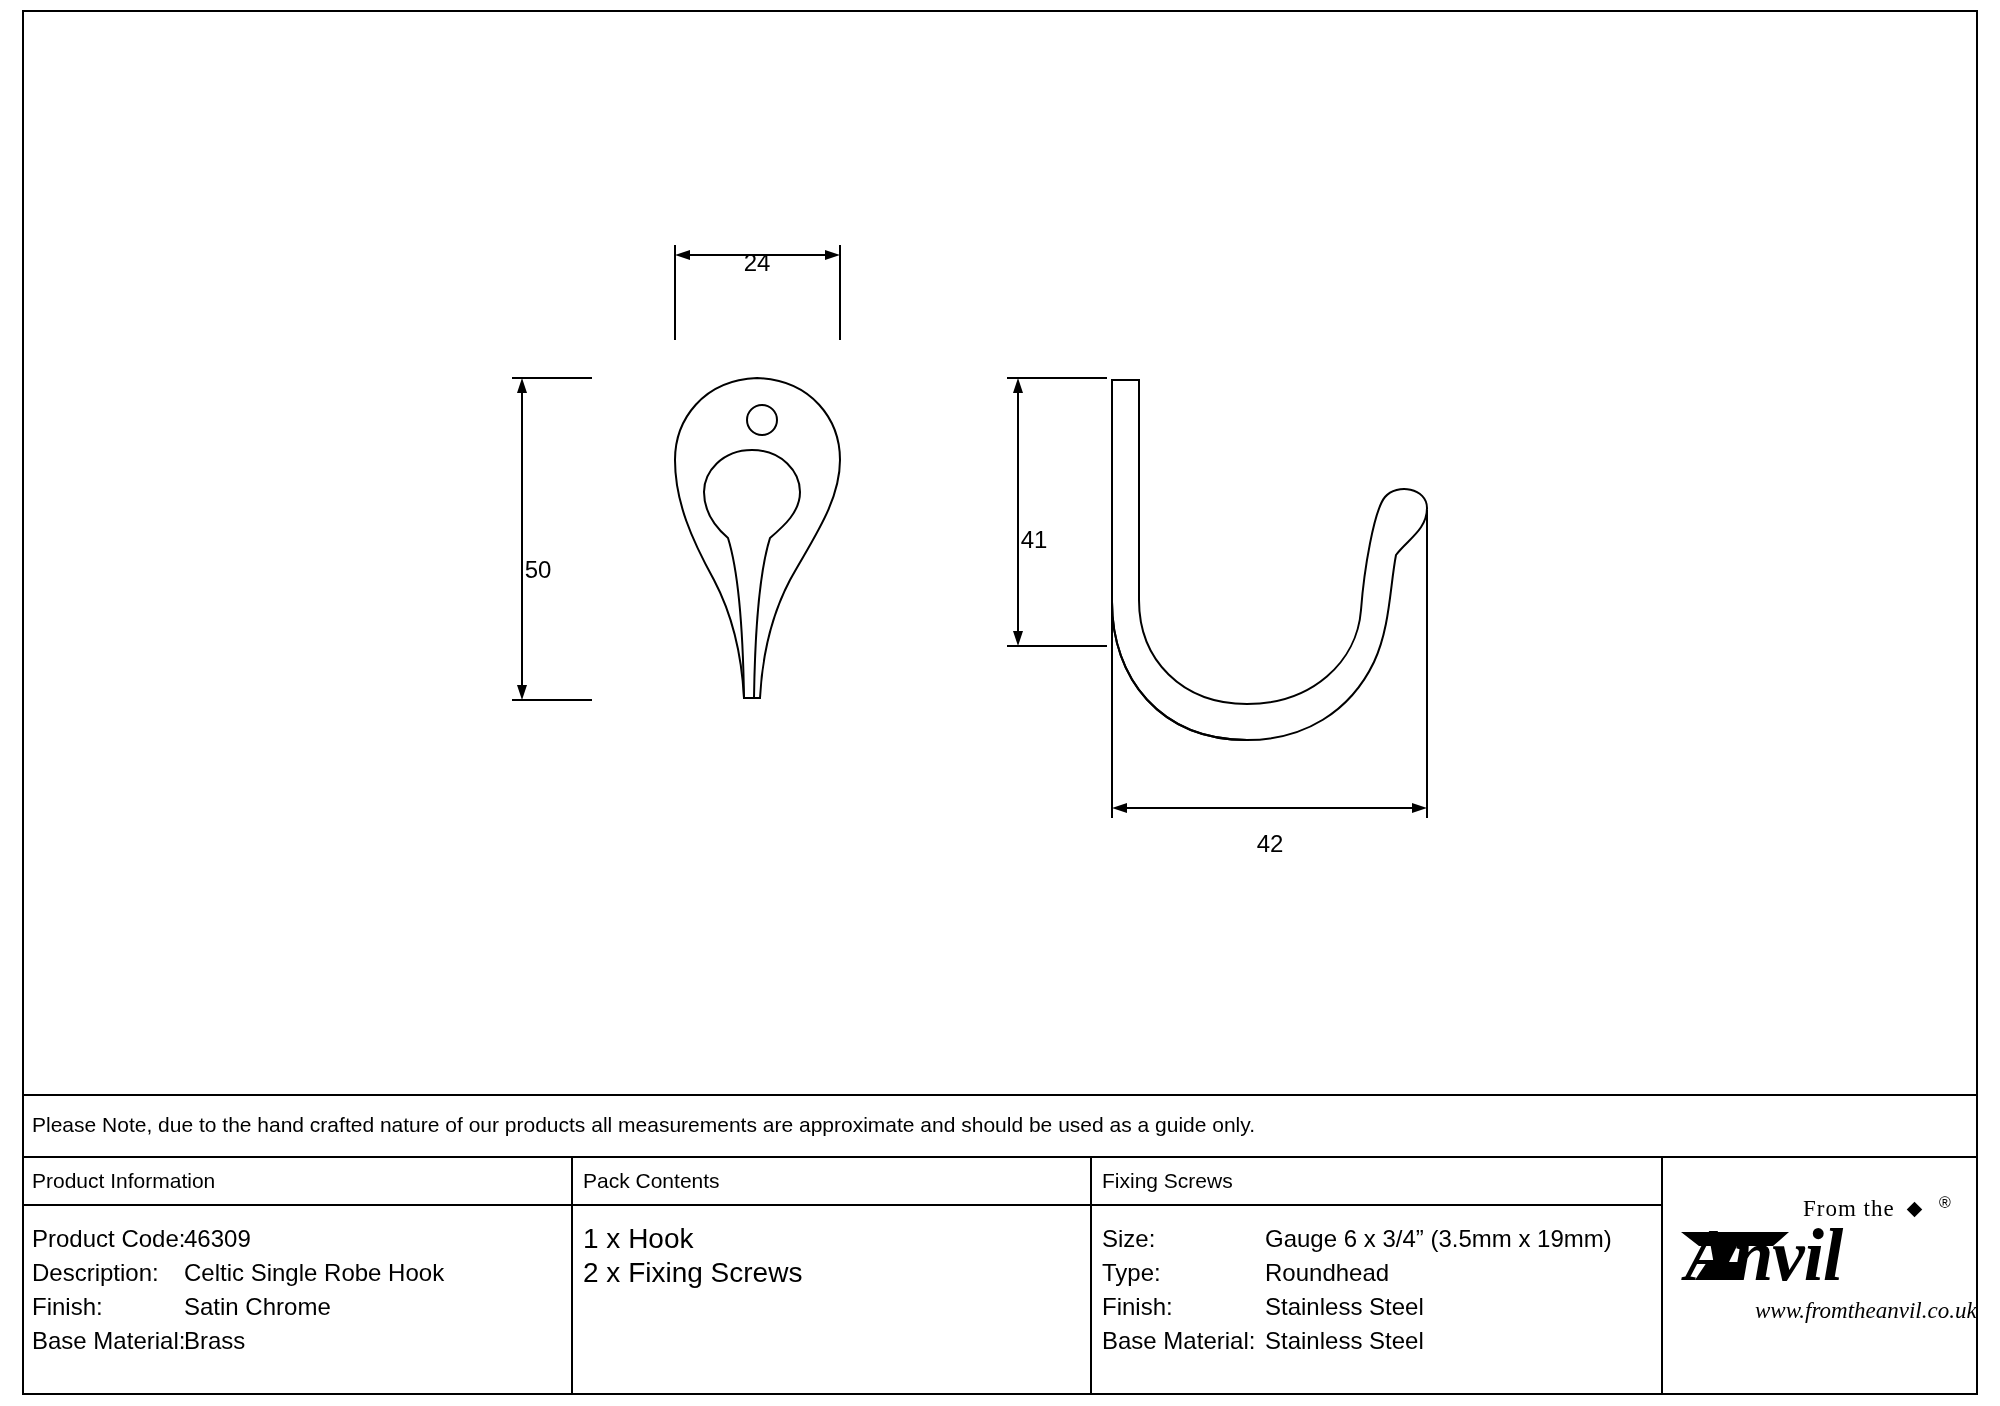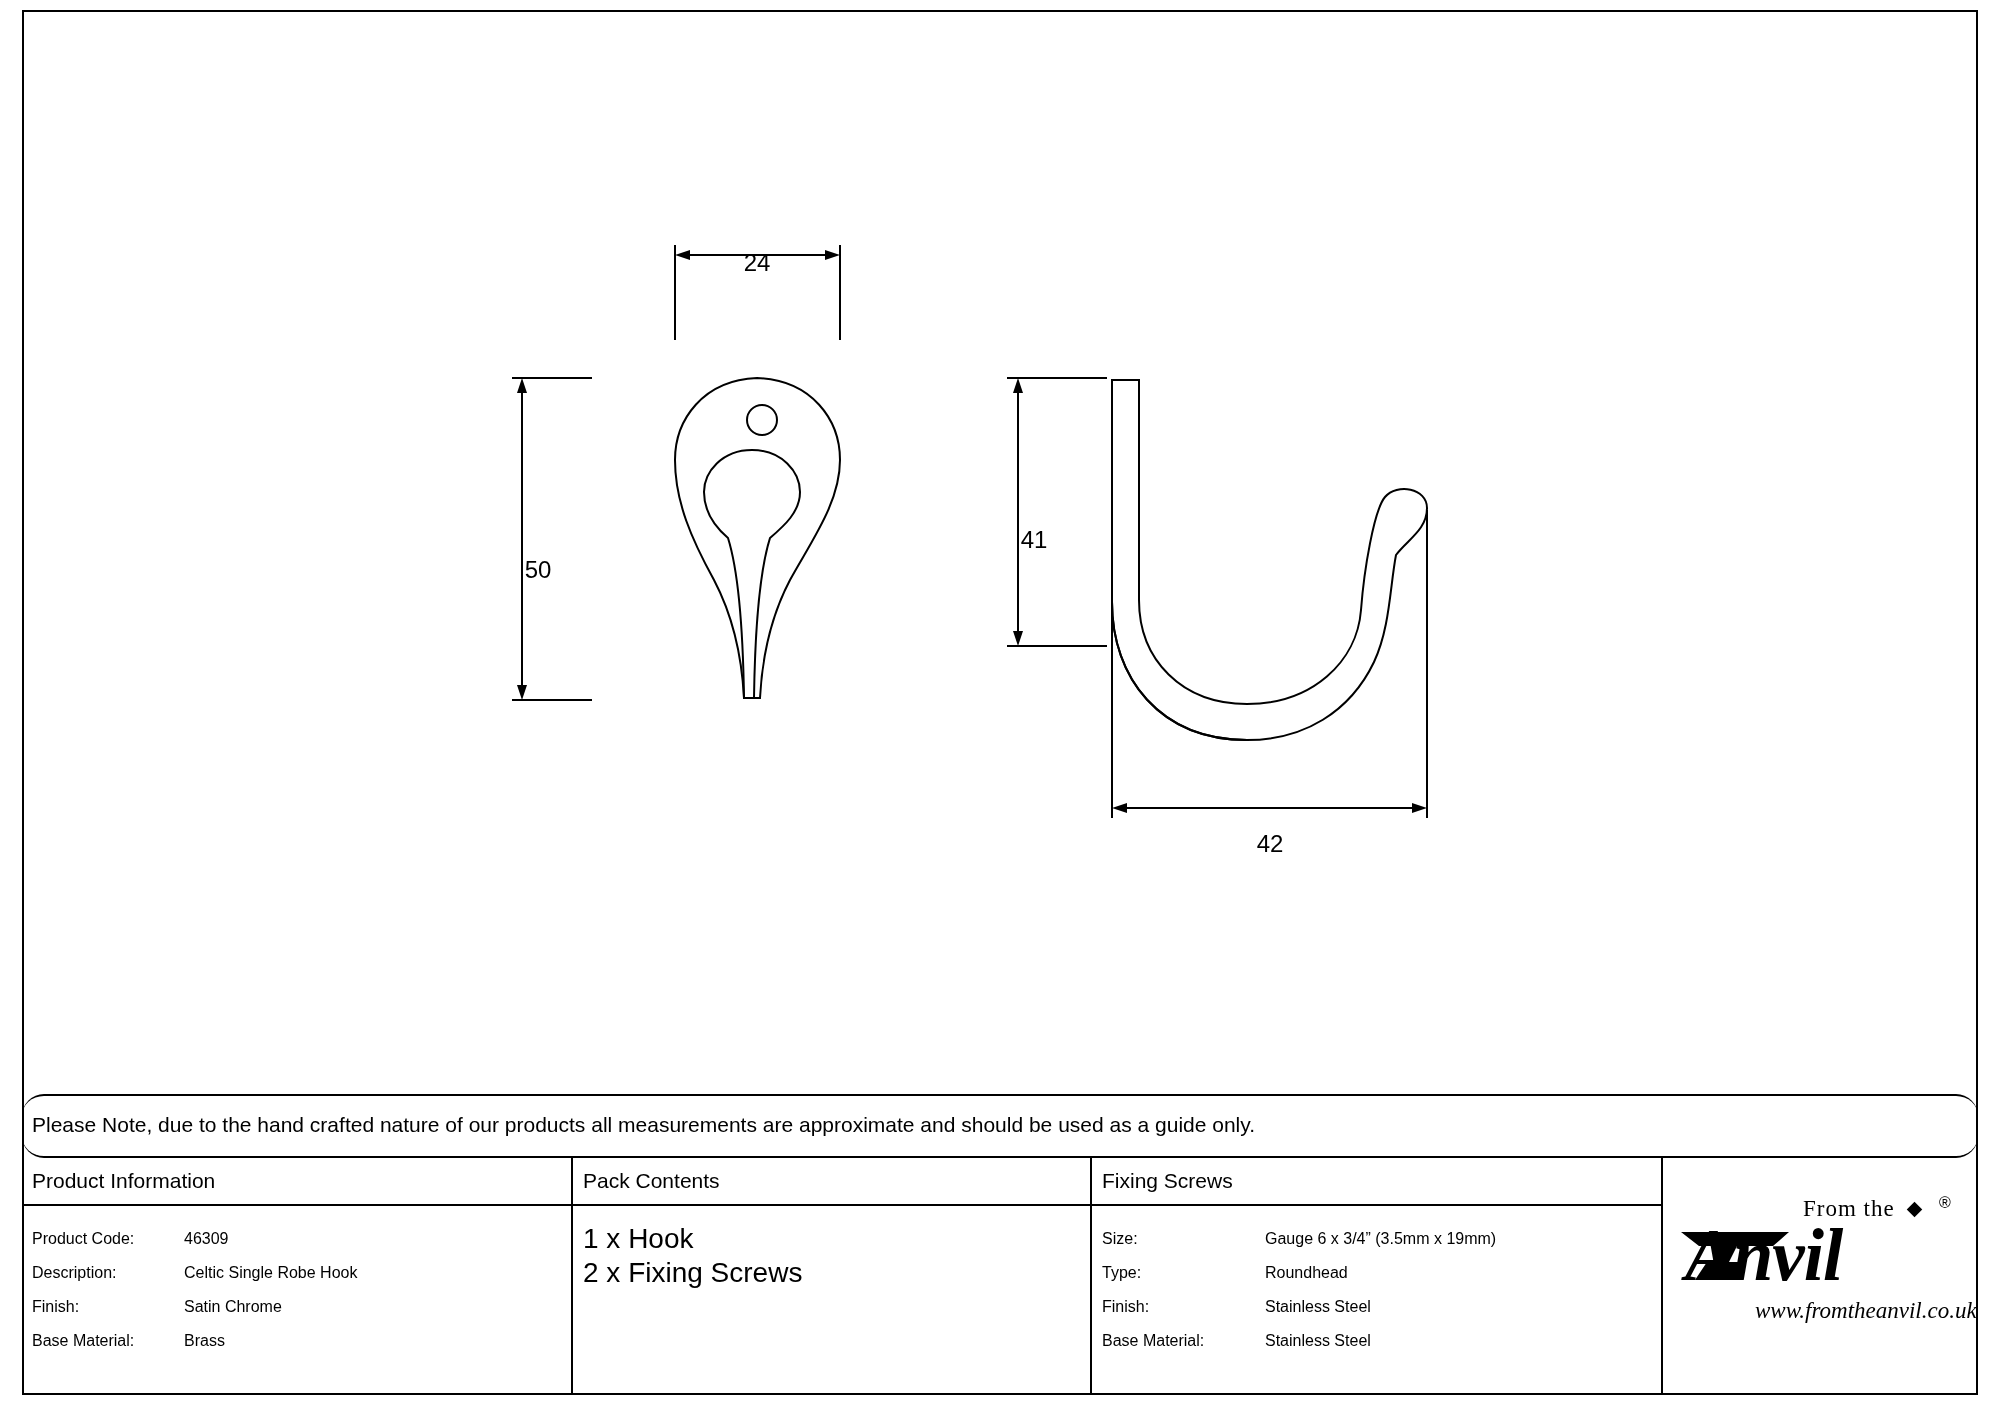--- a/index.html
+++ b/index.html
@@ -42,21 +42,20 @@
   
   .note-row {
     position: absolute;
     left: 22px;
     top: 1094px;
     width: 1956px;
     height: 64px;
     border-top: 2px solid #000;
     border-bottom: 2px solid #000;
     box-sizing: border-box;
-    border-radius: 22px;
   }
   .note-text {
     position: absolute;
     left: 10px;
     top: 16px;
     font-size: 21px;
     line-height: 26px;
     color: #000;
     white-space: nowrap;
   }
@@ -96,21 +95,21 @@
     white-space: nowrap;
   }
   .col-logo .col-head { border-bottom: none; }
 
   .col-body {
     position: relative;
     padding: 16px 0 0 10px;
   }
   .kv {
     display: flex;
-    font-size: 16px;
+    font-size: 24px;
     line-height: 34px;
     white-space: nowrap;
   }
   .kv .k { width: 152px; flex: none; }
   .kv .v { flex: none; }
   .col-screws .kv .k { width: 163px; }
   .plain {
     font-size: 28px;
     line-height: 34px;
     white-space: nowrap;

